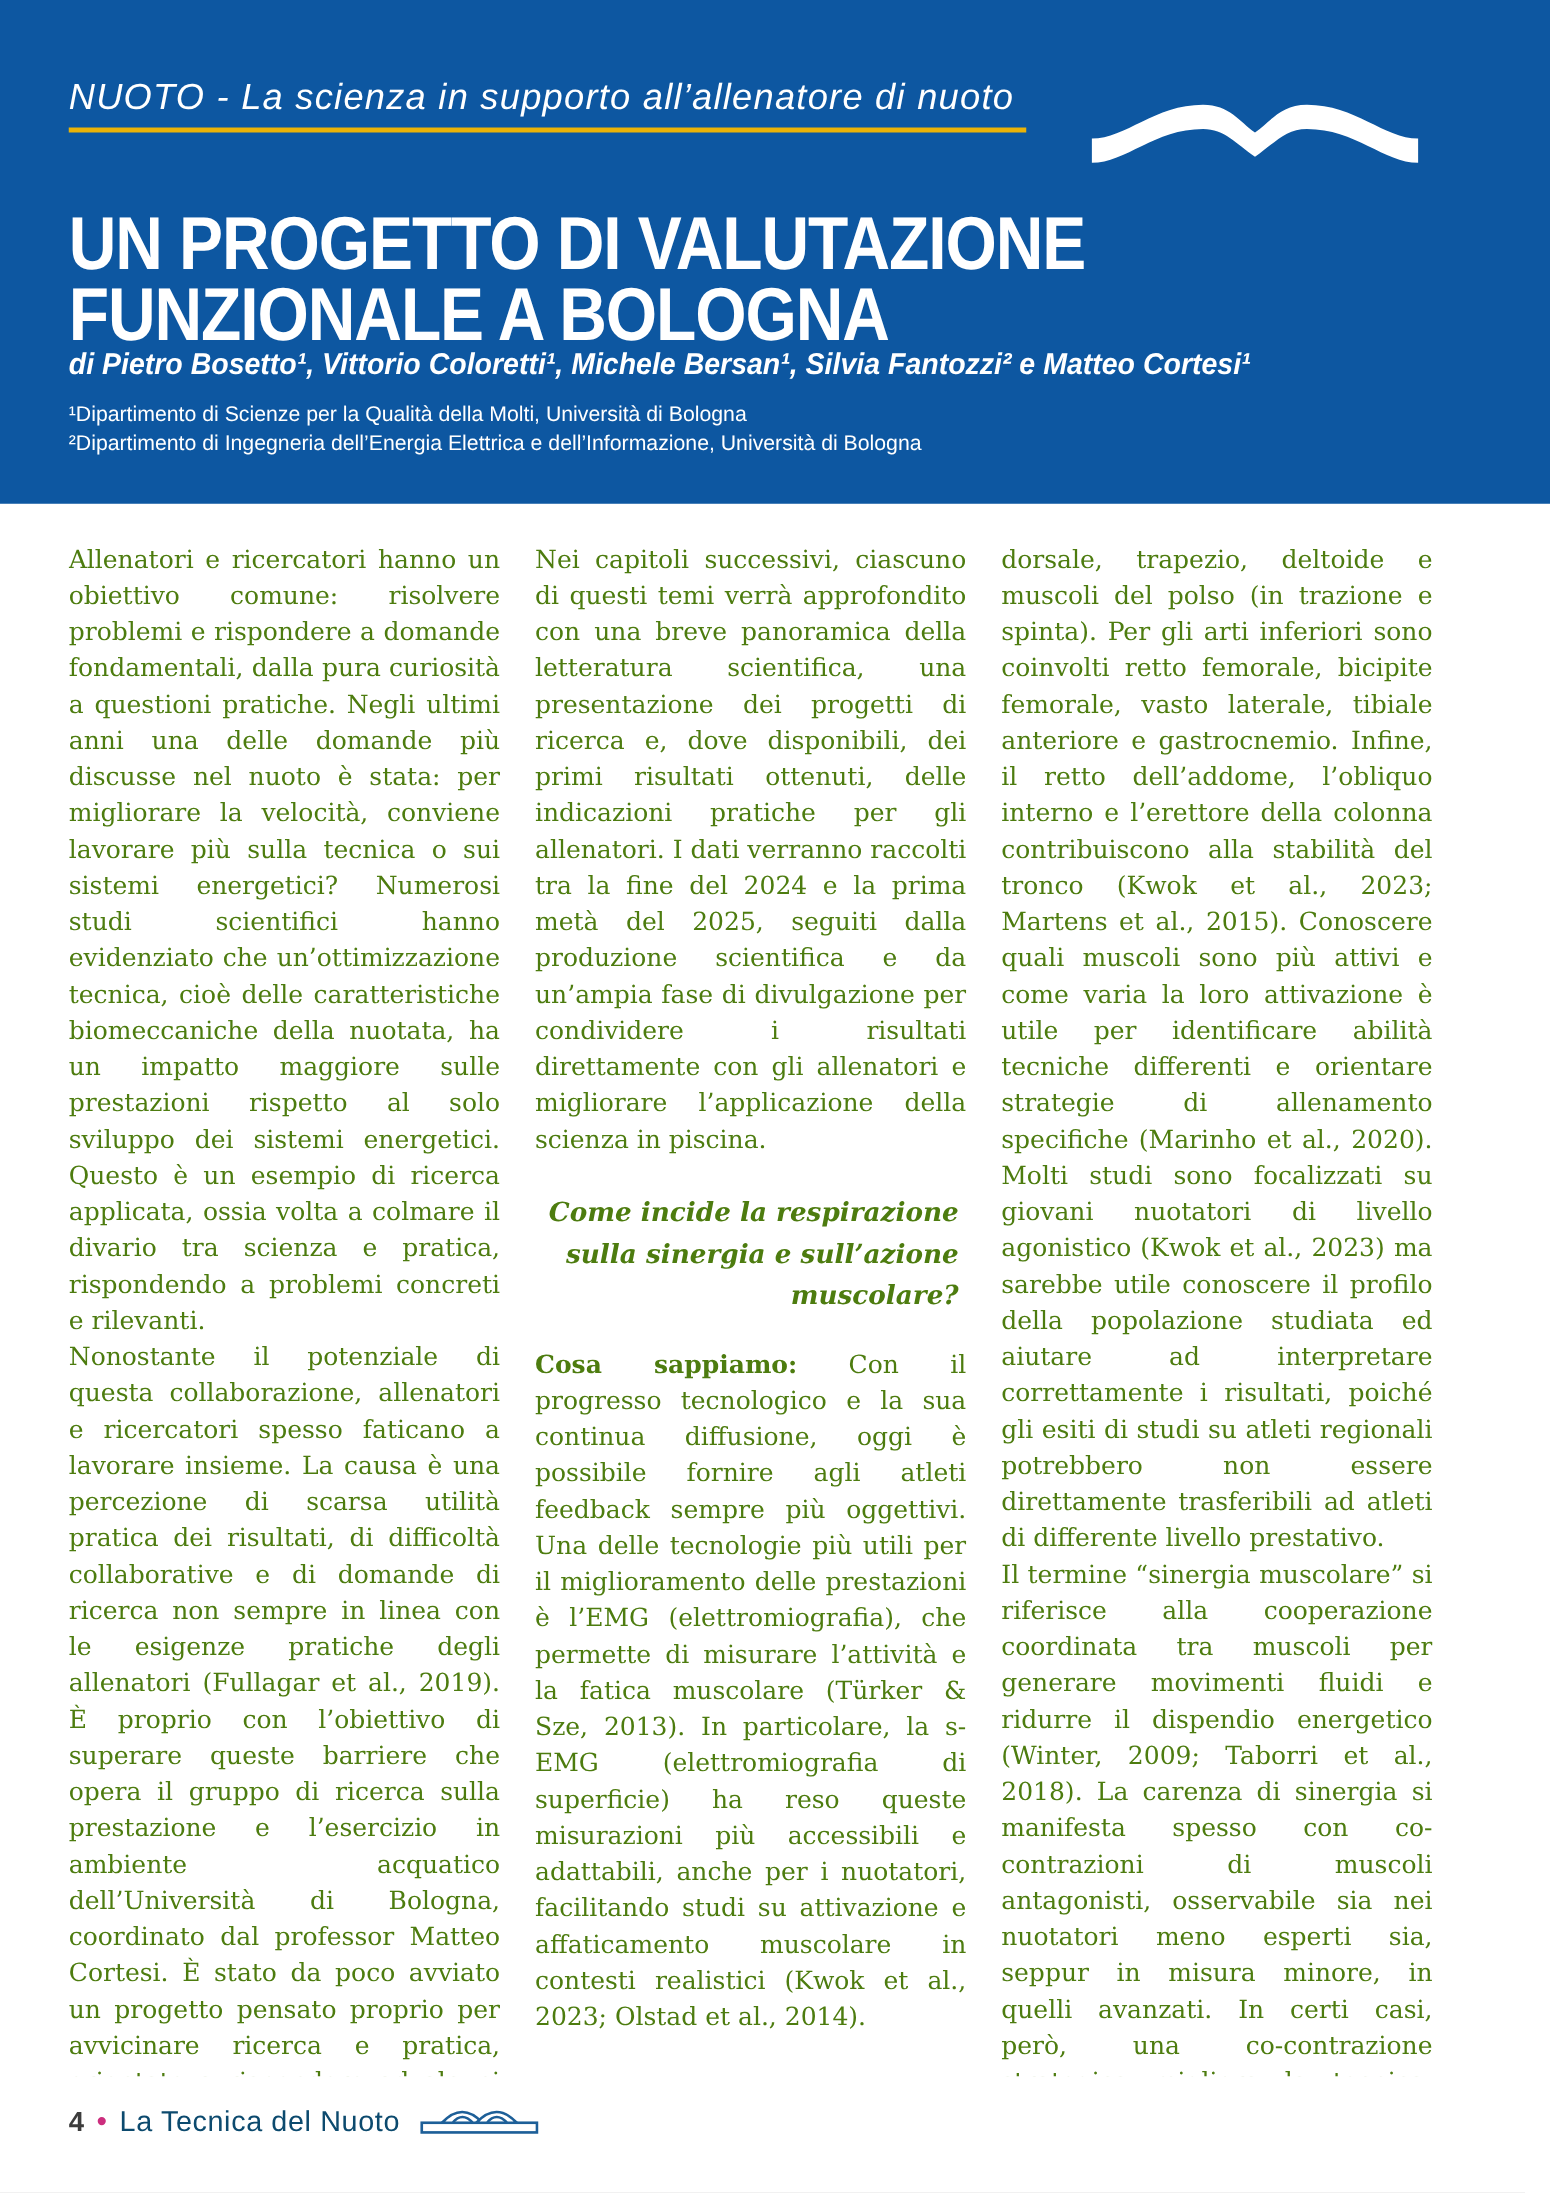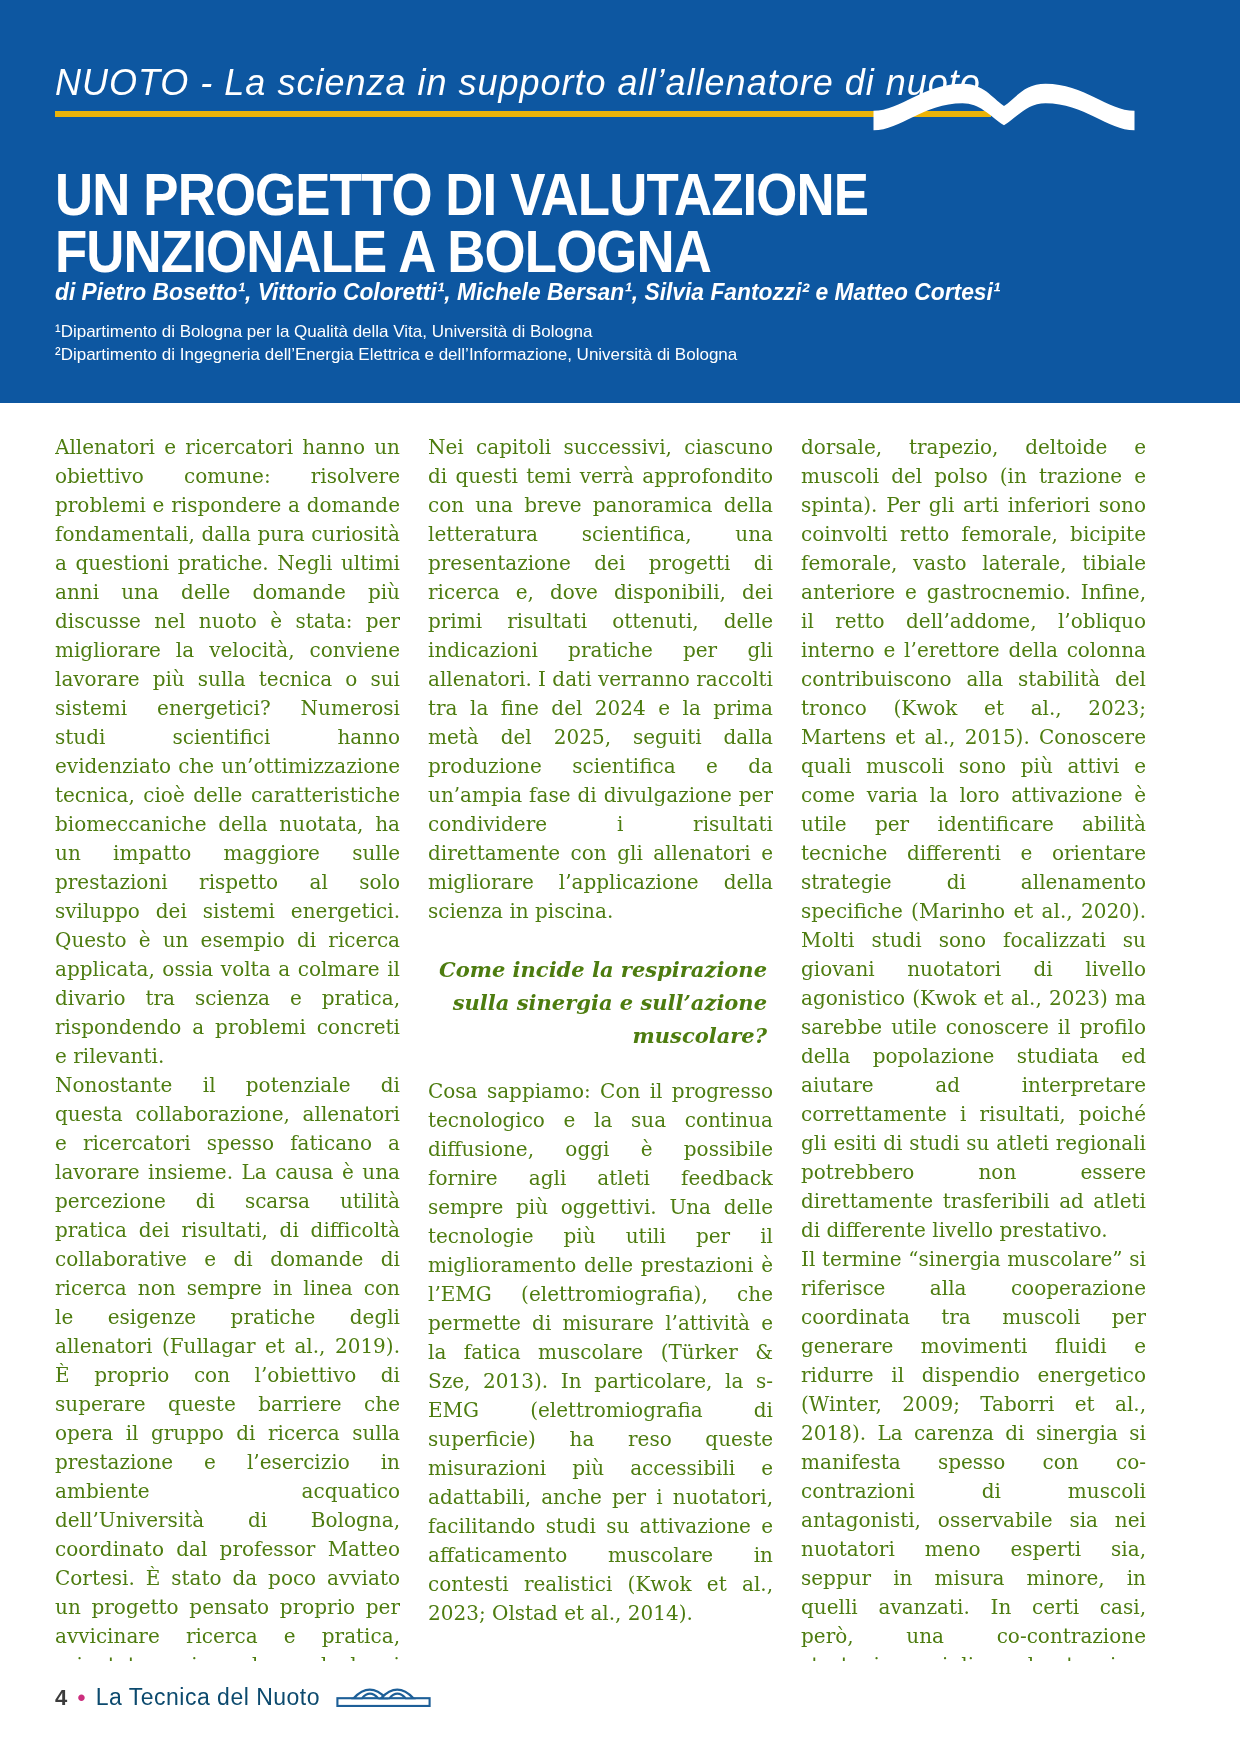--- a/index.html
+++ b/index.html
@@ -11,23 +11,23 @@
 
   
   .masthead {
     position:absolute; top:0; left:0; width:1240px; height:403px;
     background:#0d57a1; color:#ffffff;
   }
   .kicker {
     position:absolute; left:55px; top:62px;
     font-family:"Liberation Sans", sans-serif;
     font-style:italic; font-weight:400;
-    font-size:36px; letter-spacing:1px;
+    font-size:29px; letter-spacing:1px;
     padding:0 10px 7px 0;
-    border-bottom:6px solid #eab308;
+    border-bottom:4px solid #eab308;
     white-space:nowrap;
   }
   .wave-icon {
     position:absolute; right:102px; top:78px; width:268px; height:58px;
   }
   .title {
     position:absolute; left:55px; top:126px;
     font-family:"Liberation Sans", sans-serif;
     font-weight:bold; font-size:60px; line-height:57px;
     letter-spacing:-1px;
@@ -58,21 +58,21 @@
     width:345px; height:100%; overflow:hidden;
     font-size:20px; line-height:29px;
   }
   .para-group { margin:0; }
   .para { margin:0; text-align:justify; }
   .crosshead {
     font-size:21px; line-height:33px; text-align:right;
     font-weight:bold; font-style:italic;
     margin:27px 6px 25px 6px;
   }
-  .lead-label { font-weight:normal; }
+  .lead-label { font-weight:bold; }
 
   
   .footer {
     position:absolute; left:55px; top:1684px;
     display:flex; align-items:center;
     font-family:"Liberation Sans", sans-serif;
   }
   .pagenum { font-size:22px; font-weight:bold; color:#3c3c3c; }
   .dot { color:#cc2e7e; font-size:24px; margin:0 10px; line-height:1; }
   .mag { color:#0c4a6e; font-size:23px; letter-spacing:0.5px; white-space:nowrap; }
@@ -95,21 +95,21 @@
     </span>
 
     <h1 class="title">
       <span style="display:block">UN PROGETTO DI VALUTAZIONE</span>
       <span style="display:block">FUNZIONALE A BOLOGNA</span>
     </h1>
 
     <div class="byline">di Pietro Bosetto¹, Vittorio Coloretti¹, Michele Bersan¹, Silvia Fantozzi² e Matteo Cortesi¹</div>
 
     <div class="affiliations">
-      <div>¹Dipartimento di Bologna per la Qualità della Vita, Università di Bologna</div>
+      <div>¹Dipartimento di Scienze per la Qualità della Molti, Università di Bologna</div>
       <div>²Dipartimento di Ingegneria dell’Energia Elettrica e dell’Informazione, Università di Bologna</div>
     </div>
   </header>
 
   <main class="columns">
     <div class="col para-group">
         <p class="para">Allenatori e ricercatori hanno un obiettivo comune: risolvere problemi e rispondere a domande fondamentali, dalla pura curiosità a questioni pratiche. Negli ultimi anni una delle domande più discusse nel nuoto è stata: per migliorare la velocità, conviene lavorare più sulla tecnica o sui sistemi energetici? Numerosi studi scientifici hanno evidenziato che un’ottimizzazione tecnica, cioè delle caratteristiche biomeccaniche della nuotata, ha un impatto maggiore sulle prestazioni rispetto al solo sviluppo dei sistemi energetici. Questo è un esempio di ricerca applicata, ossia volta a colmare il divario tra scienza e pratica, rispondendo a problemi concreti e rilevanti.</p>
         <p class="para">Nonostante il potenziale di questa collaborazione, allenatori e ricercatori spesso faticano a lavorare insieme. La causa è una percezione di scarsa utilità pratica dei risultati, di difficoltà collaborative e di domande di ricerca non sempre in linea con le esigenze pratiche degli allenatori (Fullagar et al., 2019). È proprio con l’obiettivo di superare queste barriere che opera il gruppo di ricerca sulla prestazione e l’esercizio in ambiente acquatico dell’Università di Bologna, coordinato dal professor Matteo Cortesi. È stato da poco avviato un progetto pensato proprio per avvicinare ricerca e pratica, orientato a rispondere ad alcuni quesiti degli allenatori di nuoto, con l’obiettivo di offrire informazioni applicative per migliorare l’allenamento dei nuotatori. Tra le tematiche di ricerca del progetto di valutazione spiccano: l’impatto della respirazione sull’azione muscolare, l’influenza della lunghezza della vasca</p>
       </div>
 

